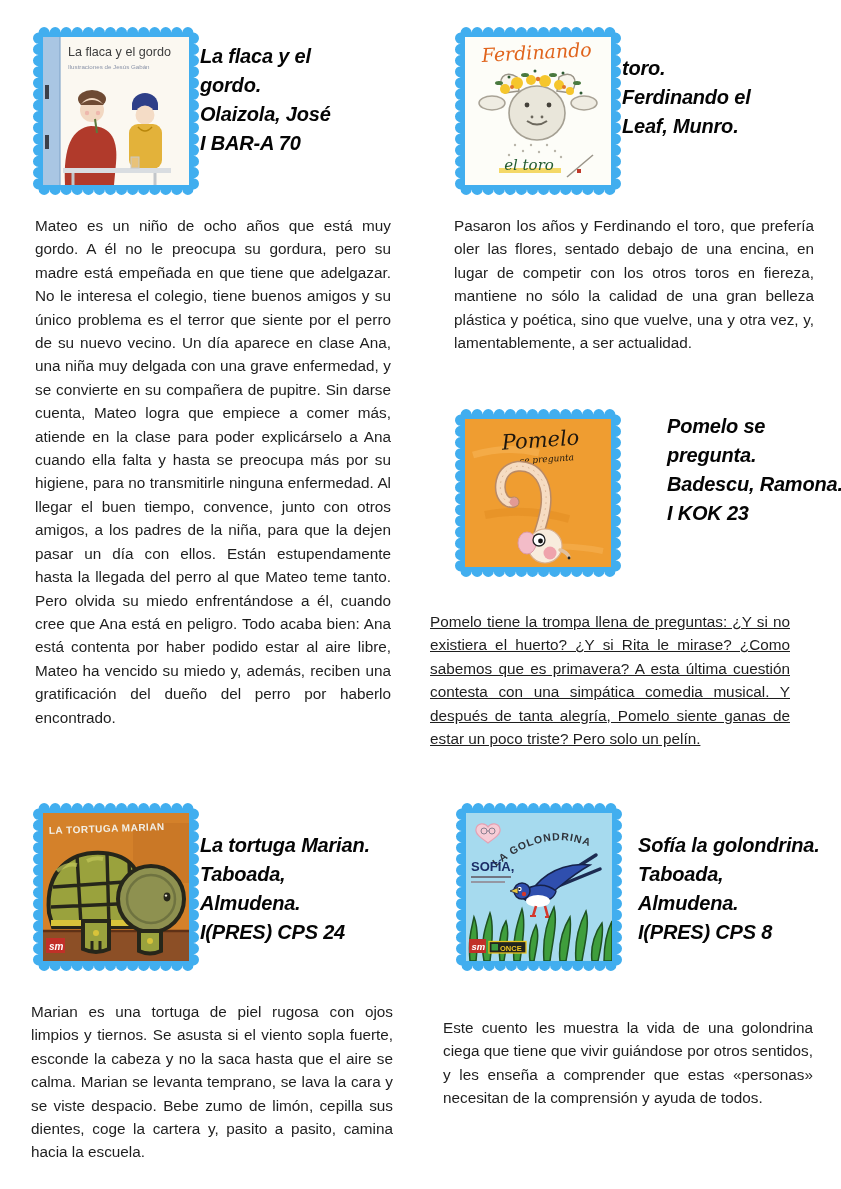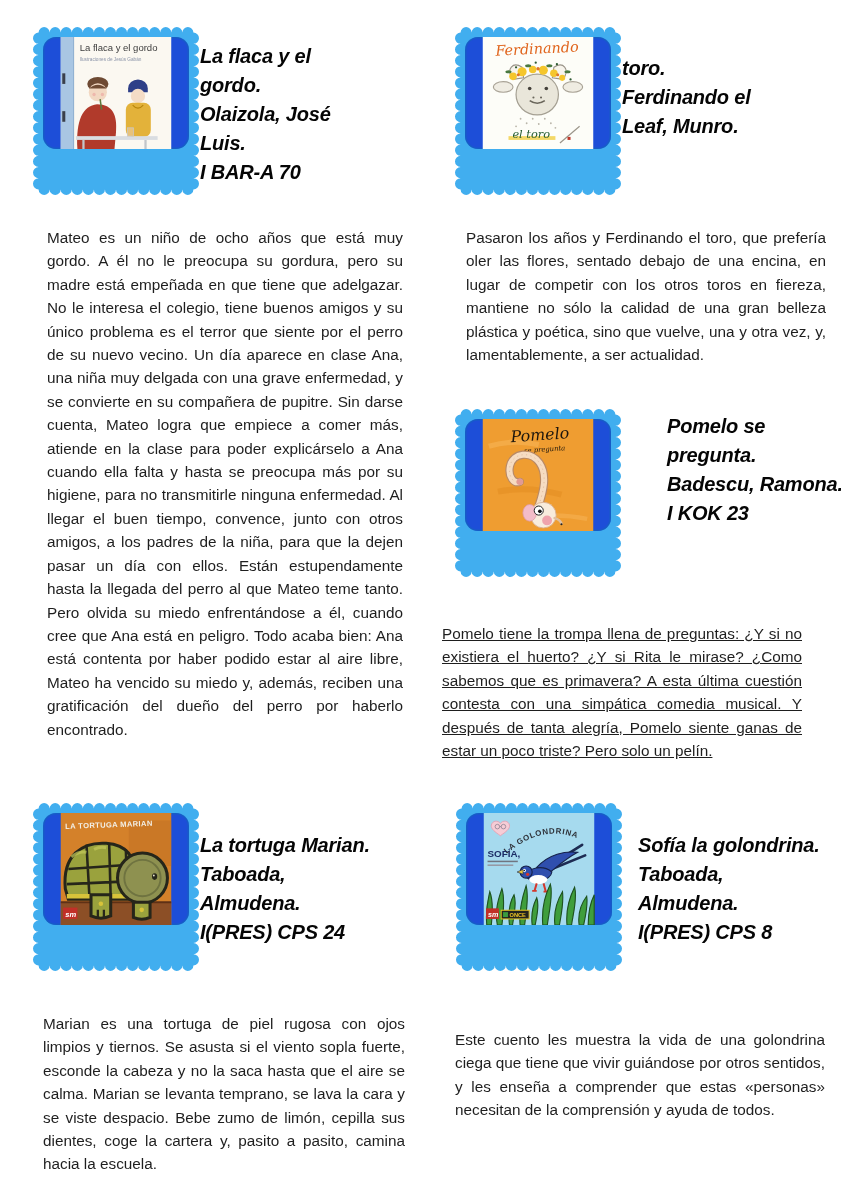--- a/index.html
+++ b/index.html
@@ -1,26 +1,26 @@
 <!DOCTYPE html>
 <html><head>
 <meta charset="utf-8">
 <style>
   html,body{margin:0;padding:0;background:#fff;}
   .page{position:relative;width:841px;height:1189px;background:#ffffff;overflow:hidden;
         font-family:"Liberation Sans",sans-serif;}
   .stamp{position:absolute;width:168px;height:170px;}
   .stamp-border{position:absolute;left:0;top:0;width:100%;height:100%;display:block;}
-  .cover{position:absolute;left:11px;top:11px;width:146px;height:112px;background:#1d4ed8;
-         box-shadow:inset 0 0 0 1.5px rgba(15,110,180,.45);overflow:hidden;border-radius:13px;}
+  .cover{position:absolute;left:11px;top:11px;width:146px;height:148px;background:#fdba74;
+         box-shadow:inset 0 0 0 1.5px rgba(15,110,180,.45);overflow:hidden;}
   .cover svg{display:block;width:100%;height:100%;}
   .heading{position:absolute;font-weight:bold;font-style:italic;font-size:20px;line-height:29px;
            color:#050505;letter-spacing:-0.2px;}
   .hline{display:block;white-space:nowrap;}
-  .desc{position:absolute;margin:12px;font-size:15.3px;line-height:23.4px;color:#1e1e1e;
+  .desc{position:absolute;margin:0;font-size:15.3px;line-height:23.4px;color:#1e1e1e;
         text-align:justify;}
   #s1{left:32px;top:26px;}   #h1{left:200px;top:42px;width:226px;}  #p1{left:35px;top:214px;width:356px;}
   #s2{left:454px;top:26px;}  #h2{left:622px;top:54px;width:216px;}  #p2{left:454px;top:214px;width:360px;}
   #s3{left:454px;top:408px;} #h3{left:622px;top:412px;width:218px;margin-left:45px;} #p3{left:430px;top:610px;width:360px;text-decoration:underline;}
   #s4{left:32px;top:802px;}  #h4{left:200px;top:831px;width:230px;} #p4{left:31px;top:1000px;width:362px;}
   #s5{left:455px;top:802px;} #h5{left:638px;top:831px;width:218px;} #p5{left:443px;top:1016px;width:370px;}
   .script{font-family:"DejaVu Serif",serif;font-style:italic;}
 </style>
 </head>
 <body>
@@ -60,21 +60,20 @@
           <line x1="30" y1="136" x2="30" y2="148" stroke="#c2c6ca" stroke-width="3"></line>
           <line x1="112" y1="136" x2="112" y2="148" stroke="#c2c6ca" stroke-width="3"></line>
         </g>
       </svg>
     </div>
   </div>
   <div class="heading" id="h1">
     <span class="hline">La flaca y el</span>
     <span class="hline">gordo.</span>
     <span class="hline">Olaizola, José</span>
-    <span class="hline">Luis.</span>
     <span class="hline">I BAR-A 70</span>
   </div>
   <p class="desc" id="p1">Mateo es un niño de ocho años que está muy gordo. A él no le preocupa su gordura, pero su madre está empeñada en que tiene que adelgazar. No le interesa el colegio, tiene buenos amigos y su único problema es el terror que siente por el perro de su nuevo vecino. Un día aparece en clase Ana, una niña muy delgada con una grave enfermedad, y se convierte en su compañera de pupitre. Sin darse cuenta, Mateo logra que empiece a comer más, atiende en la clase para poder explicárselo a Ana cuando ella falta y hasta se preocupa más por su higiene, para no transmitirle ninguna enfermedad. Al llegar el buen tiempo, convence, junto con otros amigos, a los padres de la niña, para que la dejen pasar un día con ellos. Están estupendamente hasta la llegada del perro al que Mateo teme tanto. Pero olvida su miedo enfrentándose a él, cuando cree que Ana está en peligro. Todo acaba bien: Ana está contenta por haber podido estar al aire libre, Mateo ha vencido su miedo y, además, reciben una gratificación del dueño del perro por haberlo encontrado.</p>
 
   <div class="stamp" id="s2">
     <svg class="stamp-border" viewBox="0 0 168 170">
         <path d="M 6.6 6.6 a 5.528571428571429 5.528571428571429 0 0 1 11.057142857142859 0 a 5.528571428571429 5.528571428571429 0 0 1 11.057142857142859 0 a 5.528571428571429 5.528571428571429 0 0 1 11.057142857142859 0 a 5.528571428571429 5.528571428571429 0 0 1 11.057142857142859 0 a 5.528571428571429 5.528571428571429 0 0 1 11.057142857142859 0 a 5.528571428571429 5.528571428571429 0 0 1 11.057142857142859 0 a 5.528571428571429 5.528571428571429 0 0 1 11.057142857142859 0 a 5.528571428571429 5.528571428571429 0 0 1 11.057142857142859 0 a 5.528571428571429 5.528571428571429 0 0 1 11.057142857142859 0 a 5.528571428571429 5.528571428571429 0 0 1 11.057142857142859 0 a 5.528571428571429 5.528571428571429 0 0 1 11.057142857142859 0 a 5.528571428571429 5.528571428571429 0 0 1 11.057142857142859 0 a 5.528571428571429 5.528571428571429 0 0 1 11.057142857142859 0 a 5.528571428571429 5.528571428571429 0 0 1 11.057142857142859 0 a 5.6000000000000005 5.6000000000000005 0 0 1 0 11.200000000000001 a 5.6000000000000005 5.6000000000000005 0 0 1 0 11.200000000000001 a 5.6000000000000005 5.6000000000000005 0 0 1 0 11.200000000000001 a 5.6000000000000005 5.6000000000000005 0 0 1 0 11.200000000000001 a 5.6000000000000005 5.6000000000000005 0 0 1 0 11.200000000000001 a 5.6000000000000005 5.6000000000000005 0 0 1 0 11.200000000000001 a 5.6000000000000005 5.6000000000000005 0 0 1 0 11.200000000000001 a 5.6000000000000005 5.6000000000000005 0 0 1 0 11.200000000000001 a 5.6000000000000005 5.6000000000000005 0 0 1 0 11.200000000000001 a 5.6000000000000005 5.6000000000000005 0 0 1 0 11.200000000000001 a 5.6000000000000005 5.6000000000000005 0 0 1 0 11.200000000000001 a 5.6000000000000005 5.6000000000000005 0 0 1 0 11.200000000000001 a 5.6000000000000005 5.6000000000000005 0 0 1 0 11.200000000000001 a 5.6000000000000005 5.6000000000000005 0 0 1 0 11.200000000000001 a 5.528571428571429 5.528571428571429 0 0 1 -11.057142857142859 0 a 5.528571428571429 5.528571428571429 0 0 1 -11.057142857142859 0 a 5.528571428571429 5.528571428571429 0 0 1 -11.057142857142859 0 a 5.528571428571429 5.528571428571429 0 0 1 -11.057142857142859 0 a 5.528571428571429 5.528571428571429 0 0 1 -11.057142857142859 0 a 5.528571428571429 5.528571428571429 0 0 1 -11.057142857142859 0 a 5.528571428571429 5.528571428571429 0 0 1 -11.057142857142859 0 a 5.528571428571429 5.528571428571429 0 0 1 -11.057142857142859 0 a 5.528571428571429 5.528571428571429 0 0 1 -11.057142857142859 0 a 5.528571428571429 5.528571428571429 0 0 1 -11.057142857142859 0 a 5.528571428571429 5.528571428571429 0 0 1 -11.057142857142859 0 a 5.528571428571429 5.528571428571429 0 0 1 -11.057142857142859 0 a 5.528571428571429 5.528571428571429 0 0 1 -11.057142857142859 0 a 5.528571428571429 5.528571428571429 0 0 1 -11.057142857142859 0 a 5.6000000000000005 5.6000000000000005 0 0 1 0 -11.200000000000001 a 5.6000000000000005 5.6000000000000005 0 0 1 0 -11.200000000000001 a 5.6000000000000005 5.6000000000000005 0 0 1 0 -11.200000000000001 a 5.6000000000000005 5.6000000000000005 0 0 1 0 -11.200000000000001 a 5.6000000000000005 5.6000000000000005 0 0 1 0 -11.200000000000001 a 5.6000000000000005 5.6000000000000005 0 0 1 0 -11.200000000000001 a 5.6000000000000005 5.6000000000000005 0 0 1 0 -11.200000000000001 a 5.6000000000000005 5.6000000000000005 0 0 1 0 -11.200000000000001 a 5.6000000000000005 5.6000000000000005 0 0 1 0 -11.200000000000001 a 5.6000000000000005 5.6000000000000005 0 0 1 0 -11.200000000000001 a 5.6000000000000005 5.6000000000000005 0 0 1 0 -11.200000000000001 a 5.6000000000000005 5.6000000000000005 0 0 1 0 -11.200000000000001 a 5.6000000000000005 5.6000000000000005 0 0 1 0 -11.200000000000001 a 5.6000000000000005 5.6000000000000005 0 0 1 0 -11.200000000000001 Z" fill="#41aeef"></path>
       </svg>
     <div class="cover">
       <svg viewBox="0 0 146 148">

